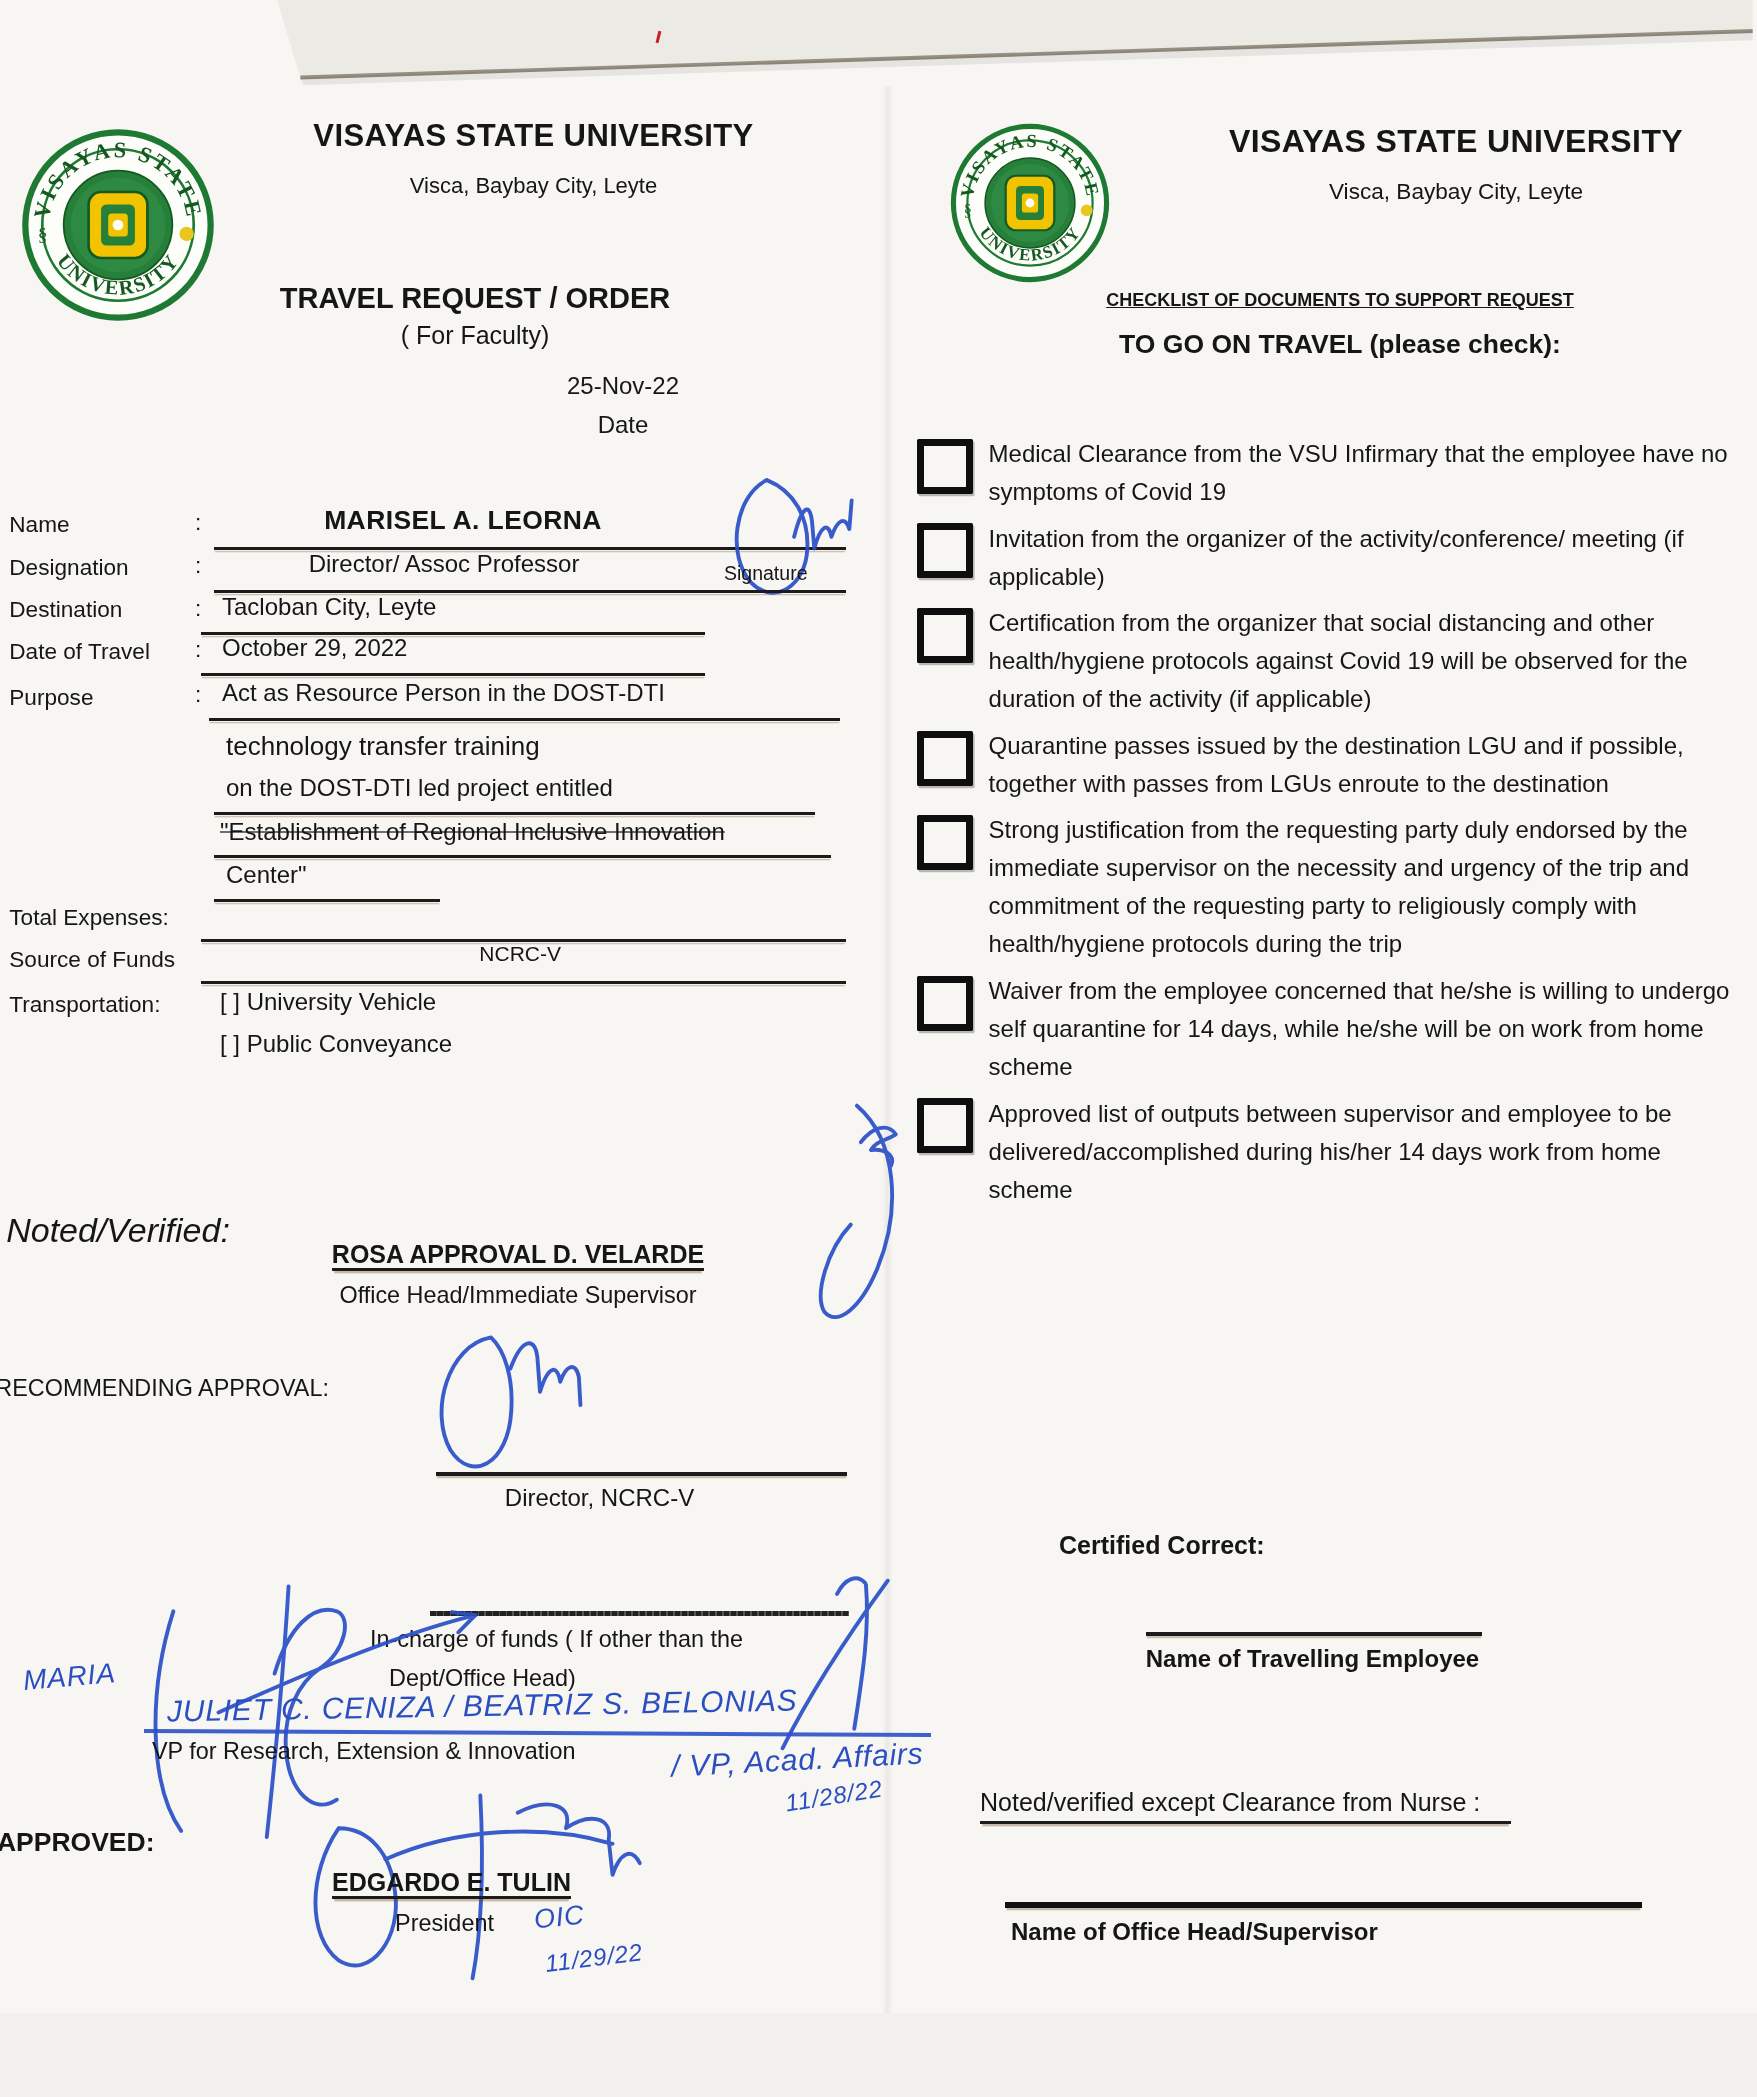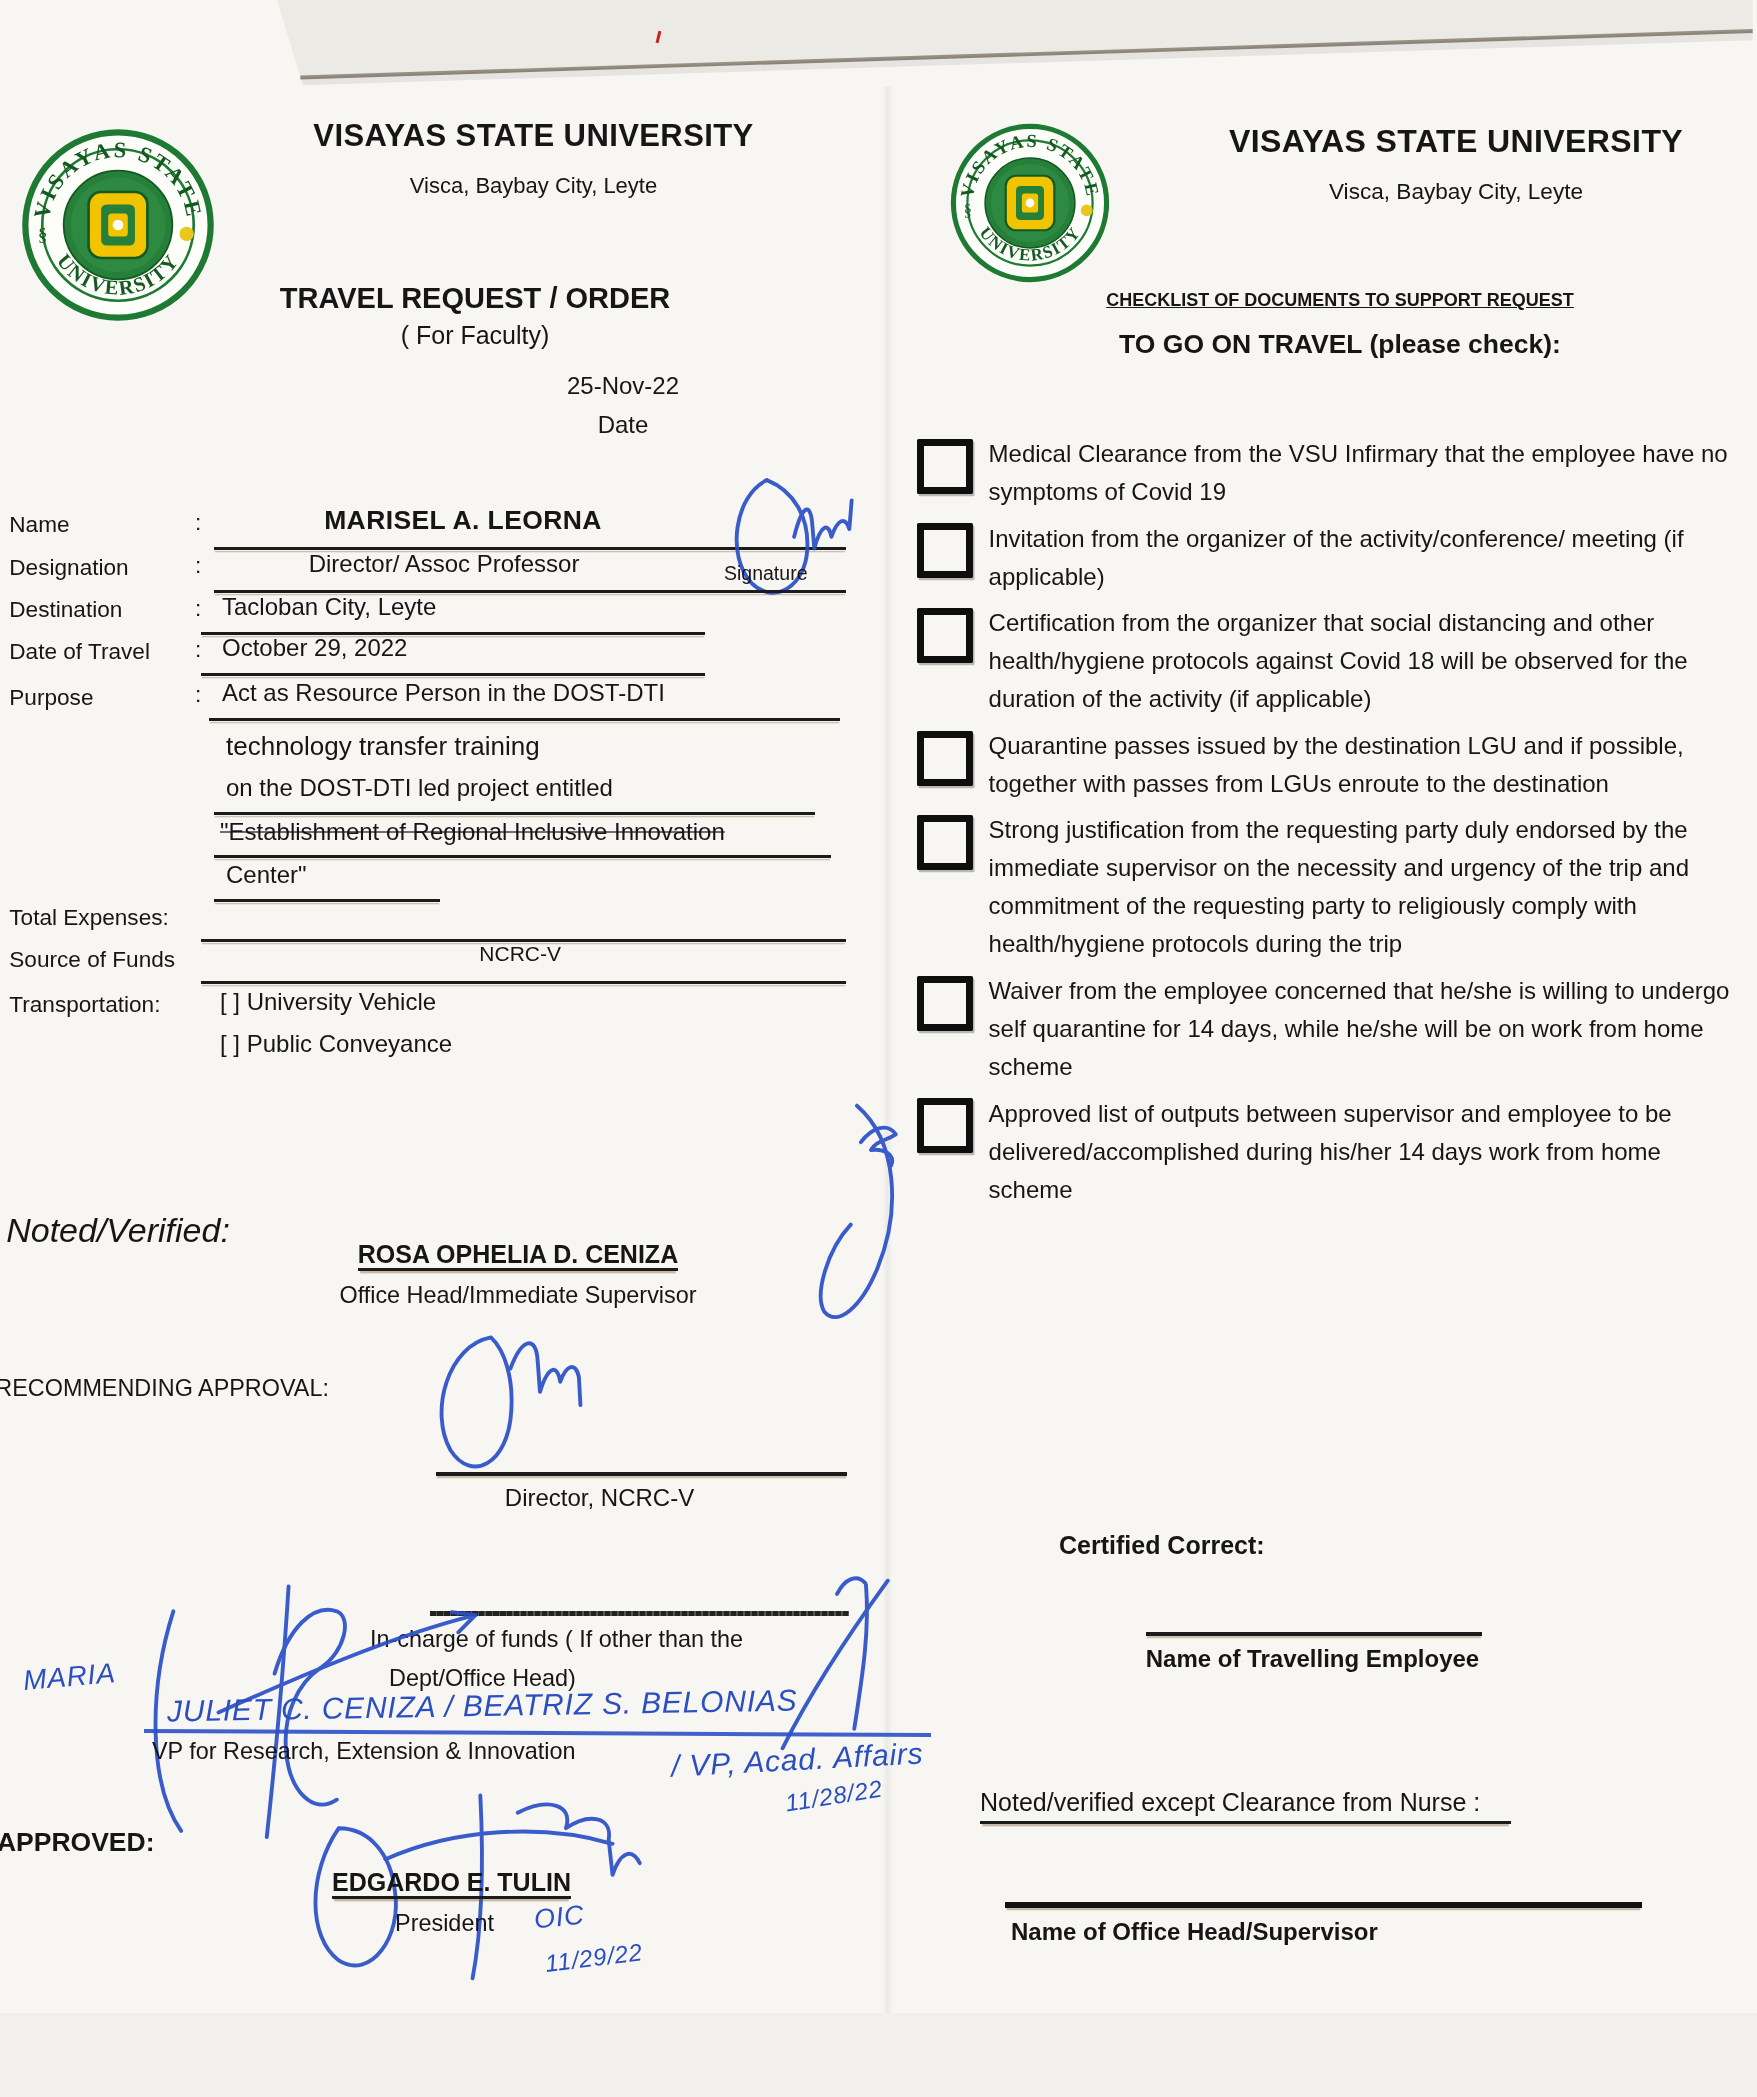--- a/index.html
+++ b/index.html
@@ -117,21 +117,21 @@
   <div class="abs lbl" style="left:9.3px;top:992px;">Transportation:</div>
   <div class="abs" style="left:220px;top:988px;font-size:24px;">[ ] University Vehicle</div>
   <div class="abs" style="left:220px;top:1030px;font-size:24px;">[ ] Public Conveyance</div>
 
   <div class="abs" style="left:6.2px;top:1211px;font-size:34px;font-style:italic;">Noted/Verified:</div>
   <svg class="abs ink" style="left:779px;top:1094px" width="152" height="241" viewBox="0 0 195 310">
     <path d="M100,15 C152,60 157,150 126,225 C105,275 75,300 58,280 C45,258 62,200 92,168"></path>
     <path d="M105,62 C120,42 140,37 150,52 C138,60 125,60 118,72 C135,70 150,78 144,92"></path>
   </svg>
   <div class="abs ctr" style="left:187px;top:1240px;width:662px;font-size:25px;">
-    <span class="b uline">ROSA OPHELIA D. CENIZA</span>
+    <span class="b uline">ROSA APPROVAL D. VELARDE</span>
   </div>
   <div class="abs ctr" style="left:187px;top:1282px;width:662px;font-size:23.4px;">Office Head/Immediate Supervisor</div>
 
   <div class="abs" style="left:-4.7px;top:1375px;font-size:23.4px;">RECOMMENDING APPROVAL:</div>
   <svg class="abs ink" style="left:413px;top:1318px" width="226" height="175" viewBox="0 0 290 225">
     <path d="M100,25 C45,35 20,120 48,170 C75,212 122,188 126,120 C129,78 118,42 100,25"></path>
     <path d="M125,65 C140,25 158,22 160,55 L163,95 C173,62 185,58 189,82 C197,60 209,56 213,76 L215,112"></path>
   </svg>
   <div class="abs hline" style="left:436px;top:1472px;width:411px;height:3.9px;"></div>
   <div class="abs ctr" style="left:393px;top:1484px;width:413px;font-size:24px;">Director, NCRC-V</div>
@@ -192,21 +192,21 @@
     <div class="chk-item">
       <div class="chk-box"></div>
       <div class="chk-text">Medical Clearance from the VSU Infirmary that the employee have no symptoms of Covid 19</div>
     </div>
     <div class="chk-item">
       <div class="chk-box"></div>
       <div class="chk-text">Invitation from the organizer of the activity/conference/ meeting (if applicable)</div>
     </div>
     <div class="chk-item">
       <div class="chk-box"></div>
-      <div class="chk-text">Certification from the organizer that social distancing and other health/hygiene protocols against Covid 18 will be observed for the duration of the activity  (if applicable)</div>
+      <div class="chk-text">Certification from the organizer that social distancing and other health/hygiene protocols against Covid 19 will be observed for the duration of the activity  (if applicable)</div>
     </div>
     <div class="chk-item">
       <div class="chk-box"></div>
       <div class="chk-text">Quarantine passes issued by the destination LGU and if possible, together with passes from LGUs enroute to the destination</div>
     </div>
     <div class="chk-item">
       <div class="chk-box"></div>
       <div class="chk-text">Strong justification from the requesting party duly endorsed by the immediate supervisor on the necessity and urgency of the trip and commitment of the requesting party to religiously comply with health/hygiene protocols during the trip</div>
     </div>
     <div class="chk-item">

